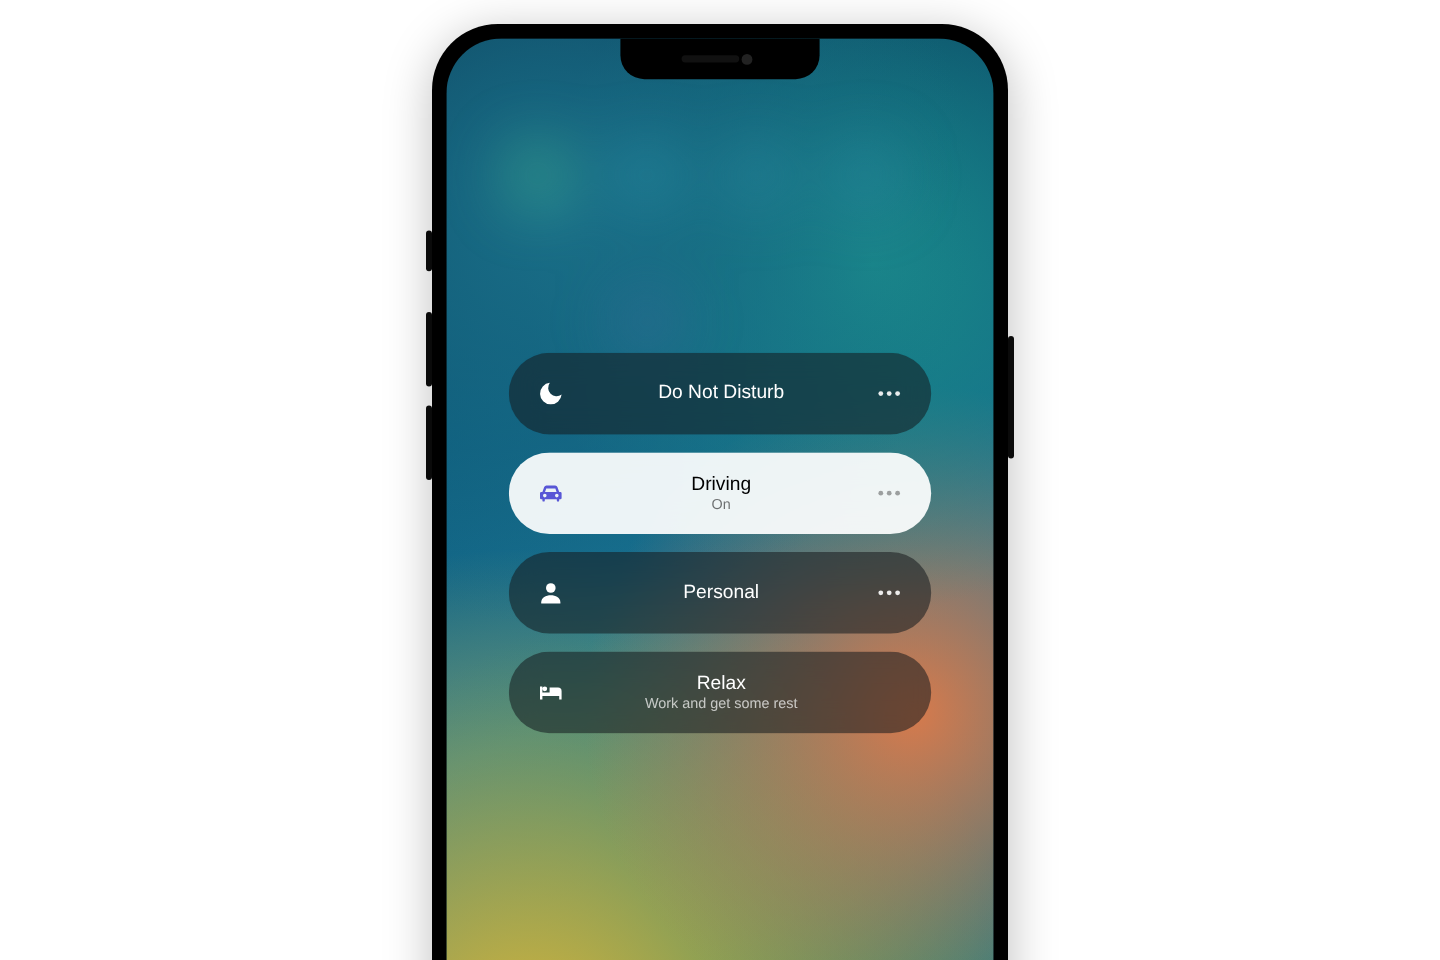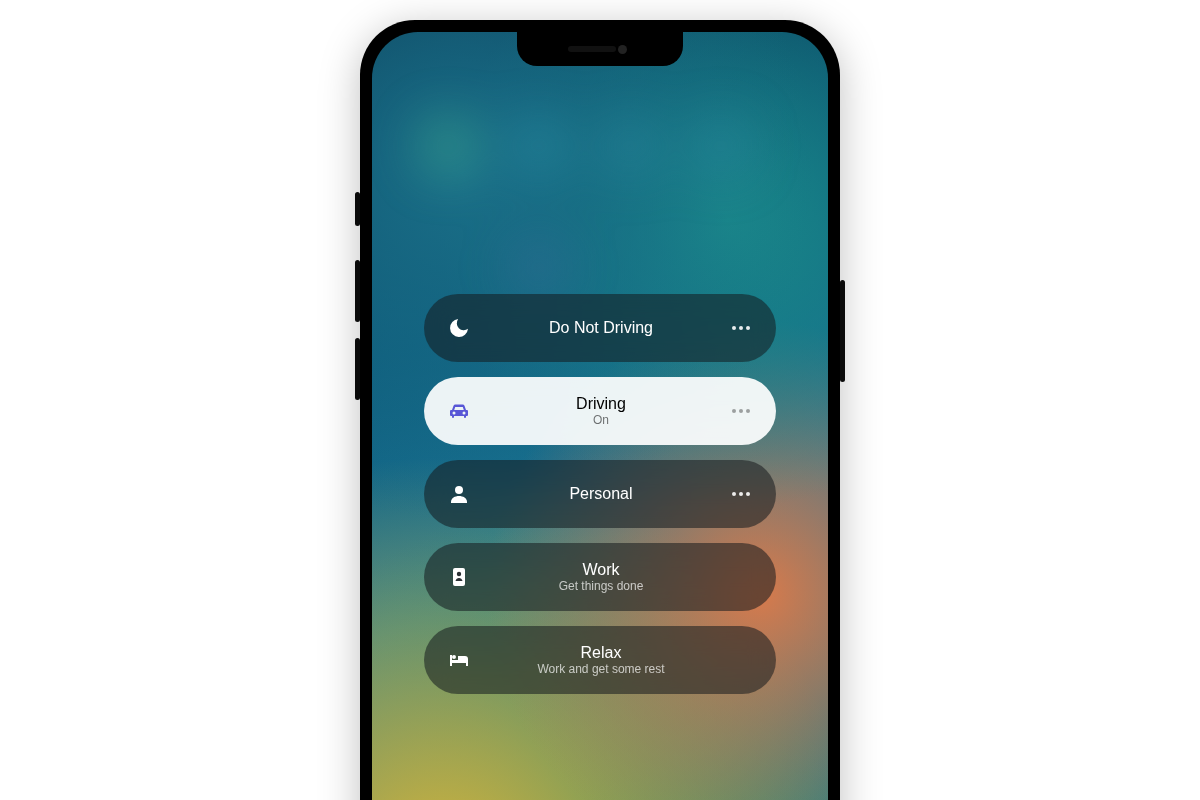--- a/index.html
+++ b/index.html
@@ -144,21 +144,21 @@
 
     <div class="focus-list">
 
       <div class="focus-item">
         <div class="icon">
           <svg viewBox="0 0 24 24" fill="currentColor">
               <path d="M21 12.8A9 9 0 1 1 11.2 3a7 7 0 0 0 9.8 9.8z"></path>
             </svg>
         </div>
         <div class="label-col">
-          <span class="title">Do Not Driving</span>
+          <span class="title">Do Not Disturb</span>
         </div>
         <div class="dots">
             <span></span>
             <span></span>
             <span></span>
           </div>
       </div>
 
       <div class="focus-item active">
         <div class="icon">
@@ -187,39 +187,20 @@
         <div class="label-col">
           <span class="title">Personal</span>
         </div>
         <div class="dots">
             <span></span>
             <span></span>
             <span></span>
           </div>
       </div>
 
-      <div class="focus-item">
-        <div class="icon">
-          <svg viewBox="0 0 24 24" fill="currentColor">
-              <rect x="6" y="3" width="12" height="18" rx="2"></rect>
-              <circle cx="12" cy="9" r="2.2" fill="#000" opacity=".0"></circle>
-              <circle cx="12" cy="9" r="2.2" fill="rgba(0,0,0,.0)"></circle>
-              <path d="M12 6.8a2.2 2.2 0 1 1 0 4.4 2.2 2.2 0 0 1 0-4.4zM8.5 16c.4-1.8 1.9-3 3.5-3s3.1 1.2 3.5 3H8.5z" fill="rgba(20,25,30,.9)"></path>
-            </svg>
-        </div>
-        <div class="label-col">
-          <span class="title">Work</span>
-          <span class="sub">Get things done</span>
-        </div>
-        <div class="dots hidden">
-            <span></span>
-            <span></span>
-            <span></span>
-          </div>
-      </div>
 
       <div class="focus-item">
         <div class="icon">
           <svg viewBox="0 0 24 24" fill="currentColor">
               <path d="M3 7v11h2v-3h14v3h2v-7a3 3 0 0 0-3-3h-7v4H5V7H3zm4 4a2 2 0 1 0 0-4 2 2 0 0 0 0 4z"></path>
             </svg>
         </div>
         <div class="label-col">
           <span class="title">Relax</span>
           <span class="sub">Work and get some rest</span>

